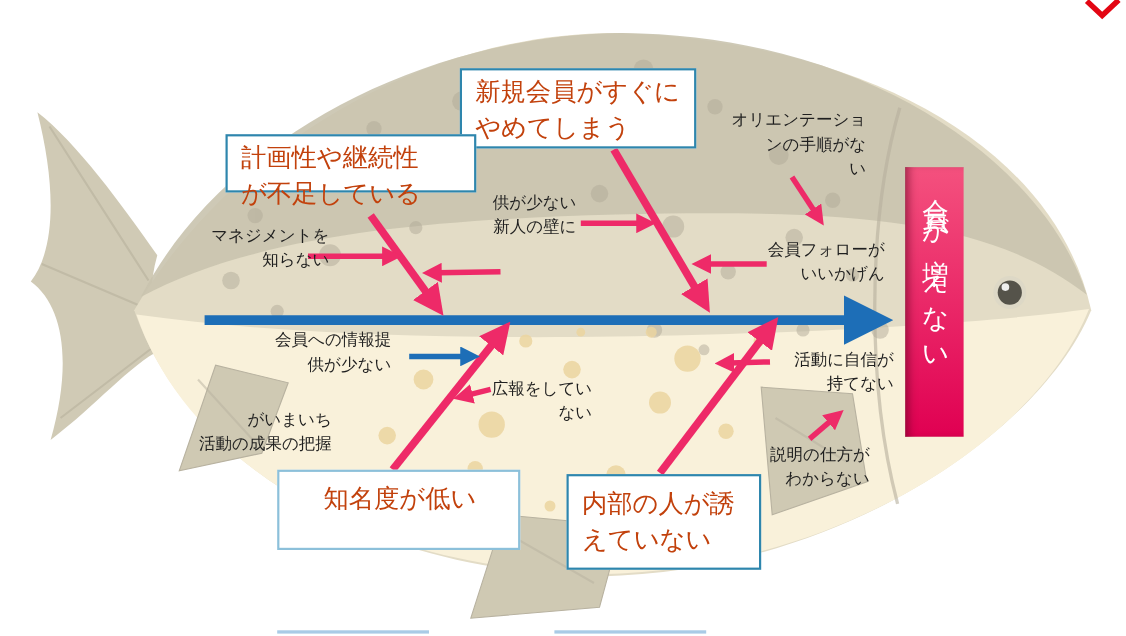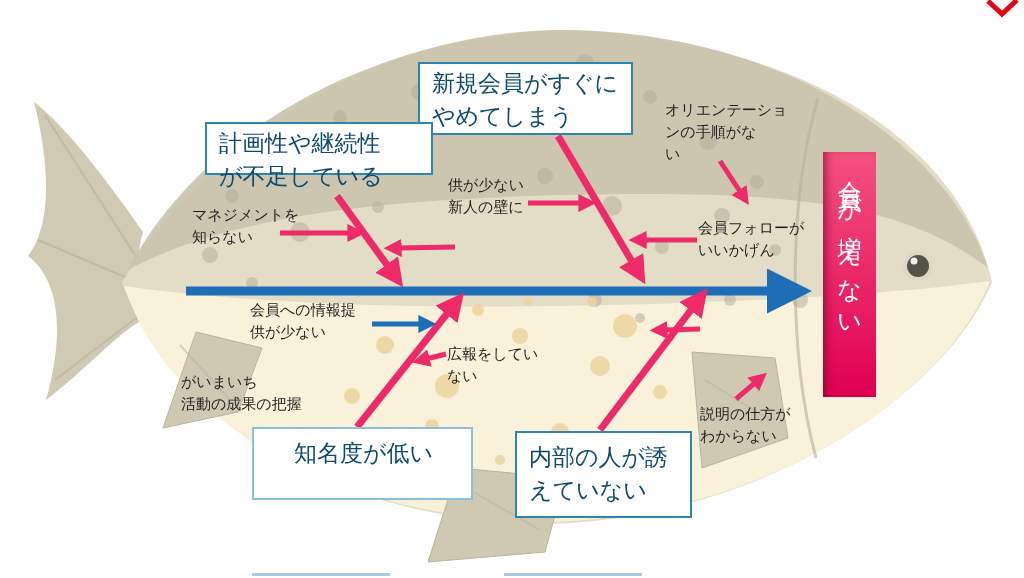--- a/index.html
+++ b/index.html
@@ -2,26 +2,26 @@
 <html style="--arrow-pink: #ee2a68; --arrow-blue: #1d6eb7; --spine-blue: #1d6eb7; --effect-top: #f4517e; --effect-bottom: #e00052; --box-border-dark: #2e86ad; --box-border-light: #8cc0da; --corner-red: #e30613; --cutoff-blue: #a9cbe6; --text-black: #1f1f1f;"><head>
 <meta charset="utf-8">
 <style>
   * { margin:0; padding:0; box-sizing:border-box; }
   html,body { background:#ffffff; }
   body { font-family:"Liberation Sans","DejaVu Sans",sans-serif; }
   .stage { position:relative; width:1024px; height:578px; background:#fff; overflow:hidden; }
   .layer { position:absolute; left:0; top:0; width:1024px; height:578px; }
 
   
-  .label { position:absolute; font-size:15px; line-height:22px; color:var(--text-black,#1f1f1f); }
+  .label { position:absolute; font-size:15px; line-height:22px; color:var(--text-black,#1f1f1f);text-align:right; }
   .label span { display:block; white-space:nowrap; }
 
   
   .cause-box { position:absolute; background:#ffffff; border:2px solid var(--box-border-dark,#2e86ad);
-               color:#0c4a6e; font-size:23px; line-height:33px; padding:3px 12px; }
+               color:#c2410c; font-size:23px; line-height:33px; padding:3px 12px; }
   .cause-box span { display:block; white-space:nowrap; }
   #box-chimeido { border-color:var(--box-border-light,#8cc0da); padding-top:8px;padding-left:40px; }
   #box-naibu { padding-top:8px;margin-left:15px; }
 
   
   .effect { position:absolute; left:823px; top:152px; width:53px; height:245px;
             background:linear-gradient(180deg,var(--effect-top,#f4517e),var(--effect-bottom,#e00052));
             box-shadow:inset 7px 0 8px -4px rgba(90,0,30,.55);
             display:flex; justify-content:center; }
   .effect span { writing-mode:vertical-rl; text-orientation:upright; color:#fff;
@@ -164,20 +164,24 @@
     <span>供が少ない</span>
   </div>
   <div class="label" style="left:181px;top:371px">
     <span>がいまいち</span>
     <span>活動の成果の把握</span>
   </div>
   <div class="label" style="left:447px;top:343px">
     <span>広報をしてい</span>
     <span>ない</span>
   </div>
+  <div class="label" style="left:722px;top:317px">
+    <span>活動に自信が</span>
+    <span>持てない</span>
+  </div>
   <div class="label" style="left:700px;top:403px">
     <span>説明の仕方が</span>
     <span>わからない</span>
   </div>
 
   <div class="cause-box" id="box-shinki" style="left:418px;top:62px;width:215px;height:73px">
     <span>新規会員がすぐに</span>
     <span>やめてしまう</span>
   </div>
   <div class="cause-box" id="box-keikaku" style="left:205px;top:122px;width:228px;height:53px">

